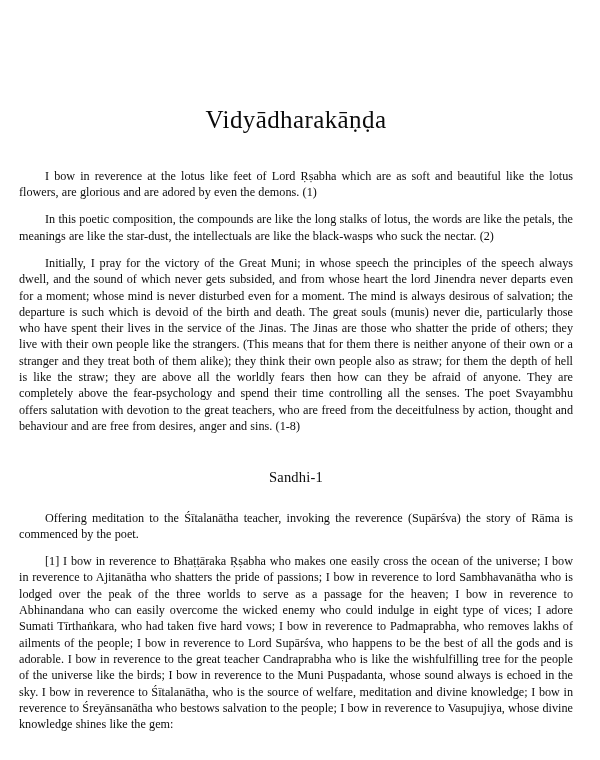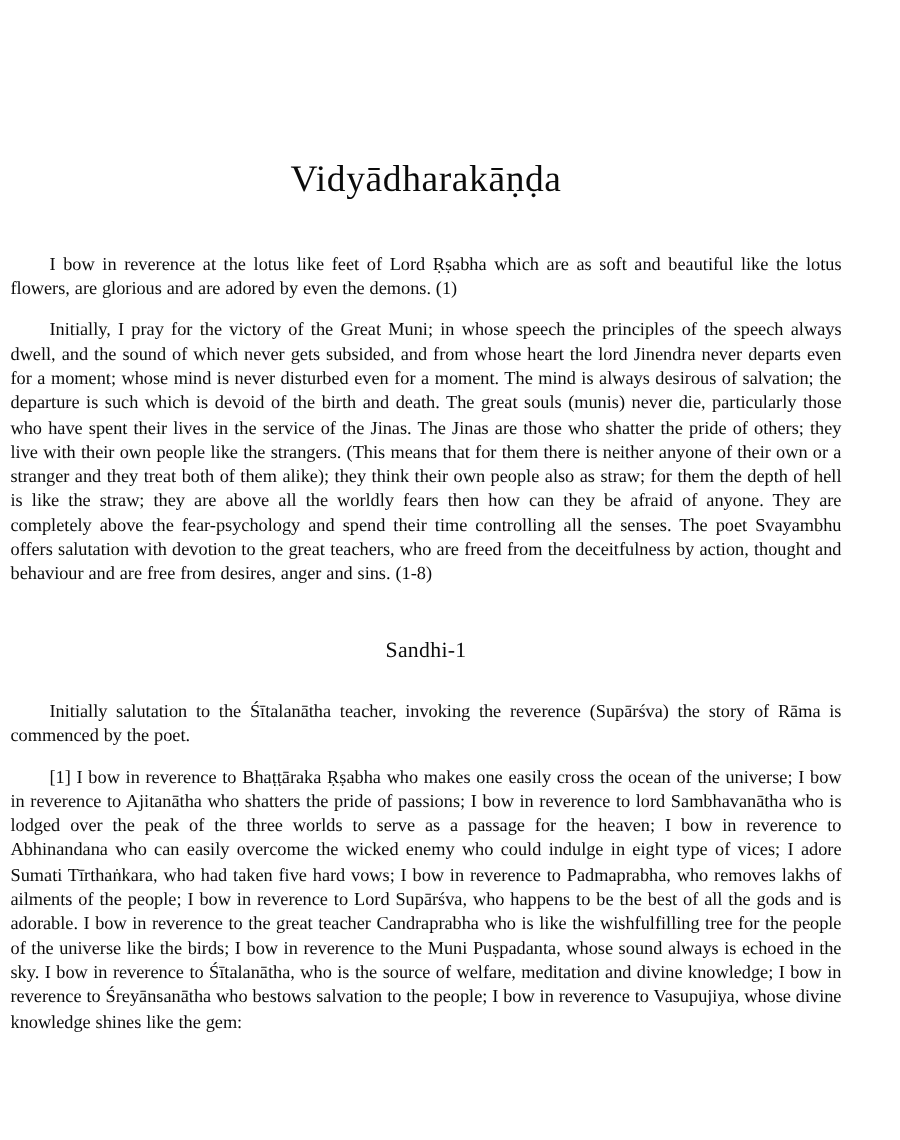--- a/index.html
+++ b/index.html
@@ -13,21 +13,21 @@
     width: 600px;
     height: 760px;
     background: #ffffff;
     overflow: hidden;
     font-family: "Liberation Serif", "DejaVu Serif", serif;
     color: #0b0b0b;
     box-sizing: border-box;
   }
   .content {
     position: absolute;
-    left: 6px;
+    left: 18px;
     top: 0;
     width: 556px;
   }
   .page-title {
     text-align: center;
     font-size: 25px;
     font-weight: 400;
     letter-spacing: 0.4px;
     margin: 0;
     padding-top: 106px;
@@ -64,23 +64,24 @@
 </head>
 <body>
 
 <div class="page">
   <div class="content">
 
     <h1 class="page-title">Vidyādharakāṇḍa</h1>
 
     <p class="para first-after-title">I bow in reverence at the lotus like feet of Lord Ṛṣabha which are as soft and beautiful like the lotus flowers, are glorious and are adored by even the demons. (1)</p>
 
+    <p class="para">In this poetic composition, the compounds are like the long stalks of lotus, the words are like the petals, the meanings are like the star-dust, the intellectuals are like the black-wasps who suck the nectar. (2)</p>
 
     <p class="para"><span>Initially, I pray for the victory of the Great Muni; in whose speech the principles of the speech always dwell, and the sound of which never gets subsided, and from whose heart the lord Jinendra never departs even for a moment; whose mind is never disturbed even for a moment. The mind is always desirous of salvation; the departure is such which is devoid of the birth and death. The great souls (</span><span class="it">munis</span><span>) never die, particularly those who have spent their lives in the service of the Jinas. The Jinas are those who shatter the pride of others; they live with their own people like the strangers. (This means that for them there is neither anyone of their own or a stranger and they treat both of them alike); they think their own people also as straw; for them the depth of hell is like the straw; they are above all the worldly fears then how can they be afraid of anyone. They are completely above the fear-psychology and spend their time controlling all the senses. The poet Svayambhu offers salutation with devotion to the great teachers, who are freed from the deceitfulness by action, thought and behaviour and are free from desires, anger and sins. (1-8)</span></p>
 
     <h2 class="section-heading">Sandhi-1</h2>
 
-    <p class="para"><span>Initially salutation to the </span><span class="it">Śītalanātha</span><span> teacher, invoking the reverence (</span><span class="it">Supārśva</span><span>) the story of Rāma is commenced by the poet.</span></p>
+    <p class="para"><span>Offering meditation to the </span><span class="it">Śītalanātha</span><span> teacher, invoking the reverence (</span><span class="it">Supārśva</span><span>) the story of Rāma is commenced by the poet.</span></p>
 
     <p class="para">[1] I bow in reverence to Bhaṭṭāraka Ṛṣabha who makes one easily cross the ocean of the universe; I bow in reverence to Ajitanātha who shatters the pride of passions; I bow in reverence to lord Sambhavanātha who is lodged over the peak of the three worlds to serve as a passage for the heaven; I bow in reverence to Abhinandana who can easily overcome the wicked enemy who could indulge in eight type of vices; I adore Sumati Tīrthaṅkara, who had taken five hard vows; I bow in reverence to Padmaprabha, who removes lakhs of ailments of the people; I bow in reverence to Lord Supārśva, who happens to be the best of all the gods and is adorable. I bow in reverence to the great teacher Candraprabha who is like the wishfulfilling tree for the people of the universe like the birds; I bow in reverence to the Muni Puṣpadanta, whose sound always is echoed in the sky. I bow in reverence to Śītalanātha, who is the source of welfare, meditation and divine knowledge; I bow in reverence to Śreyānsanātha who bestows salvation to the people; I bow in reverence to Vasupujiya, whose divine knowledge shines like the gem:</p>
 
   </div>
 </div>
 
 </body></html>

